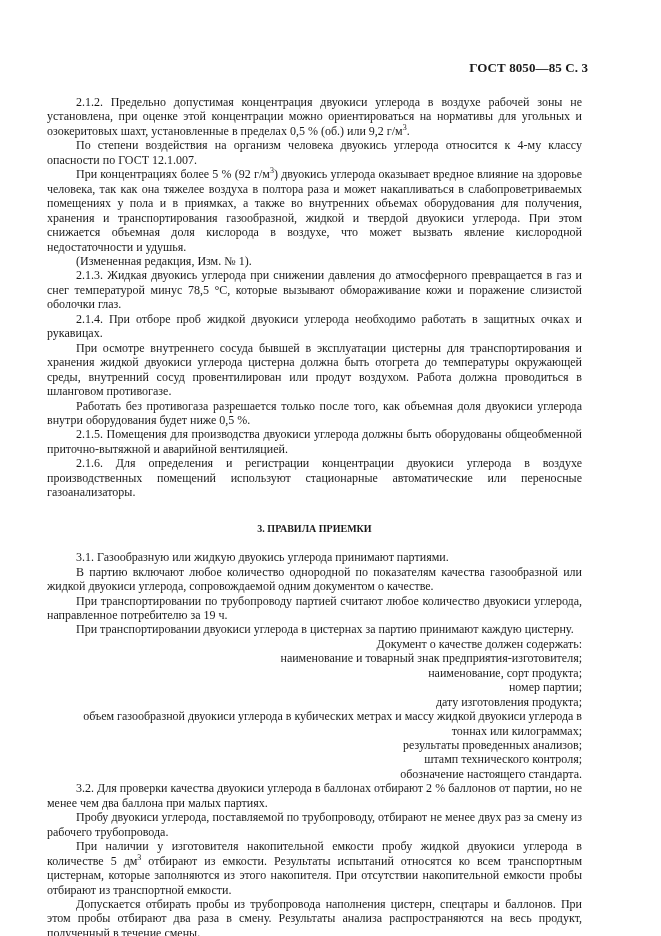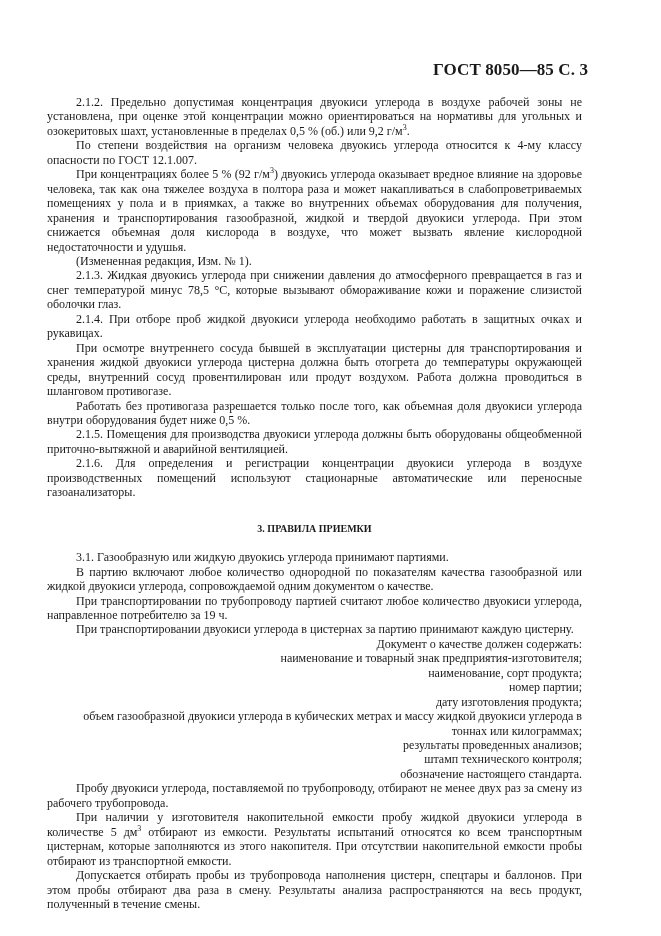--- a/index.html
+++ b/index.html
@@ -3,21 +3,21 @@
 <meta charset="utf-8">
 <style>
   html, body { margin: 0; padding: 0; background: #ffffff; }
   body {
     width: 661px; height: 936px; position: relative; overflow: hidden;
     font-family: "Liberation Serif", "DejaVu Serif", serif;
     color: #1a1a1a;
   }
   .page-header {
     position: absolute; top: 60px; right: 73px;
-    font-weight: bold; font-size: 17px; letter-spacing: 0.1px;
+    font-weight: bold; font-size: 13px; letter-spacing: 0.1px;
   }
   .body-text {
     position: absolute; left: 47px; top: 95px; width: 535px;
     font-size: 12px; line-height: 14.45px;
   }
   .body-text p {
     margin: 0; text-align: justify; text-indent: 29px;
     hyphens: manual;
   }
   .body-text p.bold { font-weight: normal; }
@@ -53,16 +53,17 @@
   <p>При транспортировании двуокиси углерода в цистернах за партию принимают каждую цистерну.</p>
   <p class="noindent-list">Документ о качестве должен содержать:</p>
   <p class="noindent-list">наименование и товарный знак предприятия-изготовителя;</p>
   <p class="noindent-list">наименование, сорт продукта;</p>
   <p class="noindent-list">номер партии;</p>
   <p class="noindent-list">дату изготовления продукта;</p>
   <p class="noindent-list">объем газообразной двуокиси углерода в кубических метрах и массу жидкой двуокиси углерода в тоннах или килограммах;</p>
   <p class="noindent-list">результаты проведенных анализов;</p>
   <p class="noindent-list">штамп технического контроля;</p>
   <p class="noindent-list">обозначение настоящего стандарта.</p>
+  <p>3.2.  Для проверки качества двуокиси углерода в баллонах отбирают 2 % баллонов от партии, но не менее чем два баллона при малых партиях.</p>
   <p>Пробу двуокиси углерода, поставляемой по трубопроводу, отбирают не менее двух раз за смену из рабочего трубопровода.</p>
   <p><span>При наличии у изготовителя накопительной емкости пробу жидкой двуокиси углерода в количестве 5 дм</span><sup>3</sup><span> отбирают из емкости. Результаты испытаний относятся ко всем транспортным цистернам, которые заполняются из этого накопителя. При отсутствии накопительной емкости пробы отбирают из транспортной емкости.</span></p>
   <p>Допускается отбирать пробы из трубопровода наполнения цистерн, спецтары и баллонов. При этом пробы отбирают два раза в смену. Результаты анализа распространяются на весь продукт, полученный в течение смены.</p>
 </div>
 
 </body></html>

